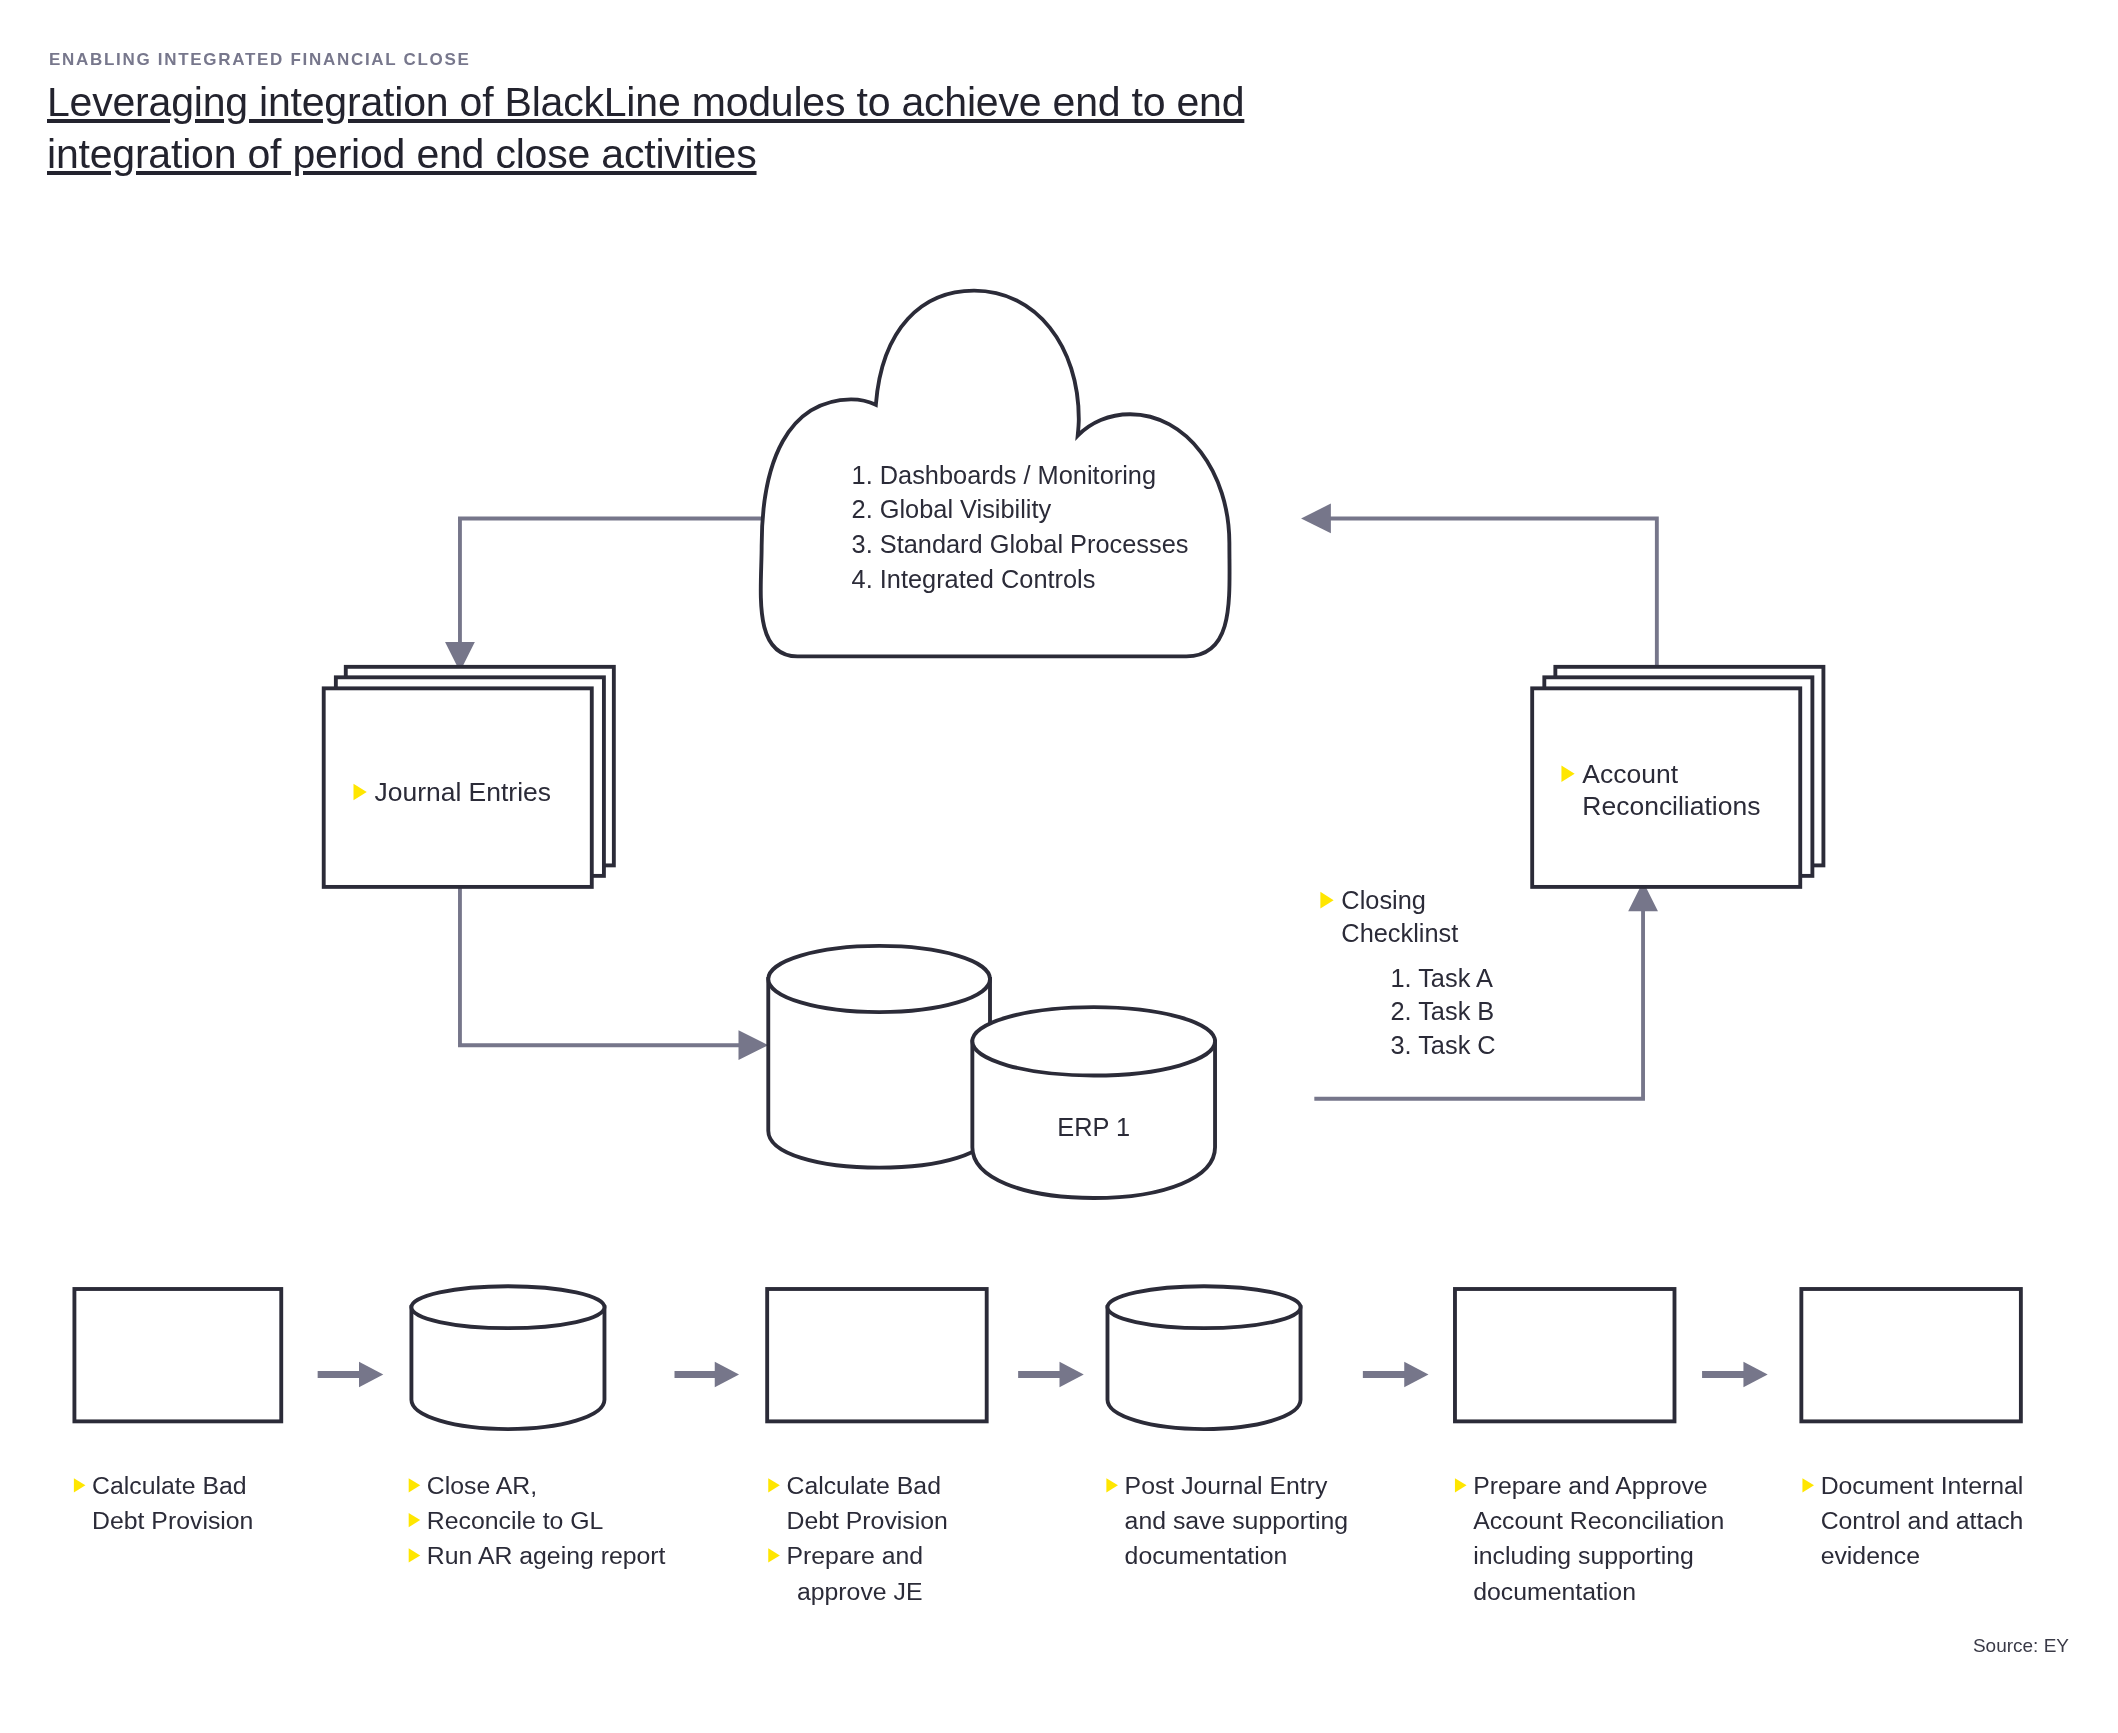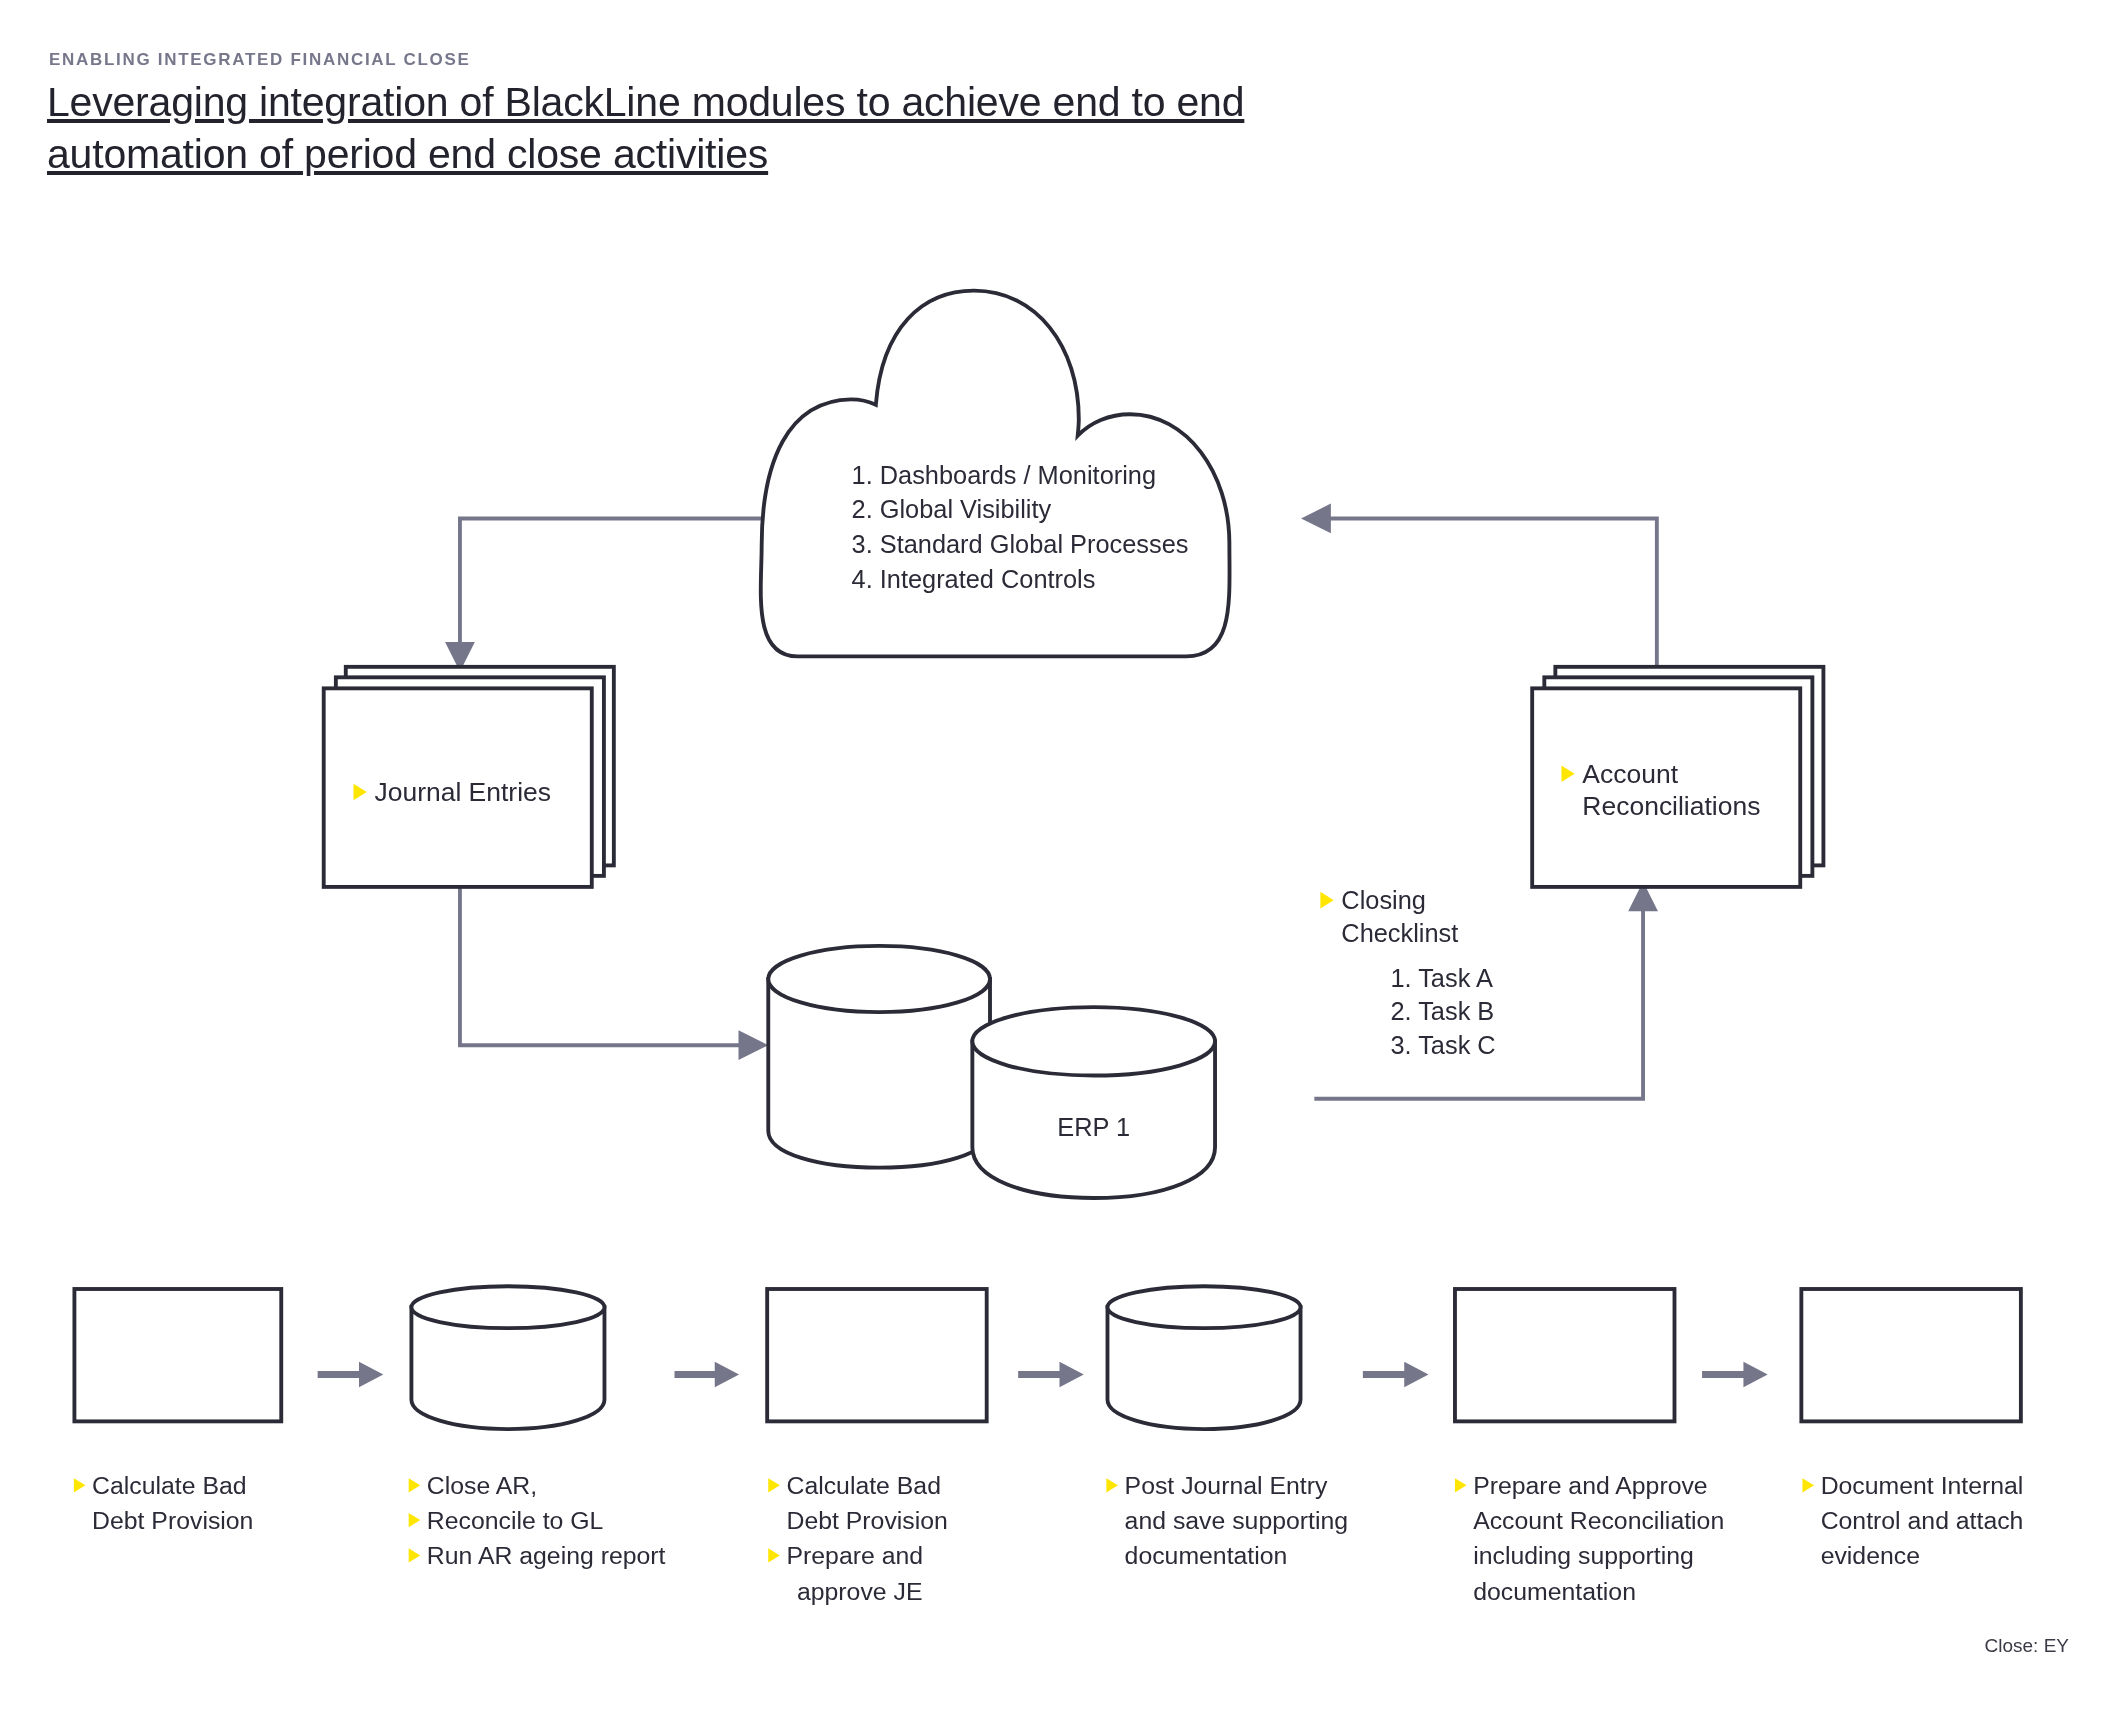--- a/index.html
+++ b/index.html
@@ -66,21 +66,21 @@
 </style>
 </head>
 <body>
 
 <div id="stage">
 
   <div class="eyebrow">Enabling integrated financial close</div>
 
   <div class="page-title">
     <span>Leveraging integration of BlackLine modules to achieve end to end</span><br>
-    <span>automation of period end close activities</span>
+    <span>integration of period end close activities</span>
   </div>
 
   <svg class="diagram" viewBox="0 0 3840 3142">
 
     <g>
       <path d="M 1538 940 L 833 940 L 833 1180" fill="none" stroke="#76768a" stroke-width="7"></path>
       <path d="M 833 1218 L 806 1164 L 860 1164 Z" fill="#76768a"></path>
     </g>
 
     <g>
@@ -240,16 +240,16 @@
 
     <g>
       <path d="M 3267 2680 L 3267 2706 L 3288 2693 Z" class="bullet-tri"></path>
       <text class="lbl" x="3300" y="2708" font-size="45">Document Internal</text>
       <text class="lbl" x="3300" y="2772" font-size="45">Control and attach</text>
       <text class="lbl" x="3300" y="2836" font-size="45">evidence</text>
     </g>
 
   </svg>
 
-  <div class="source-note">Close: EY</div>
+  <div class="source-note">Source: EY</div>
 
 </div>
 
 
 </body></html>

